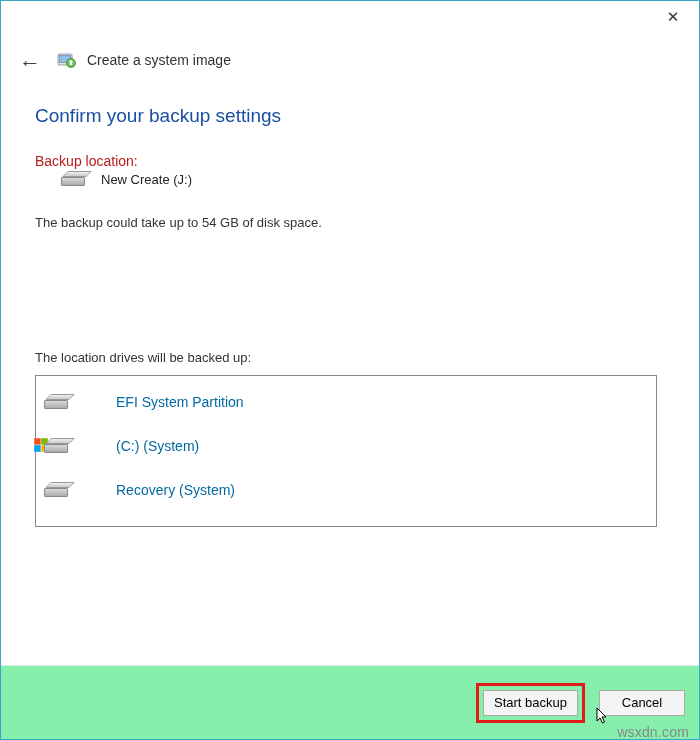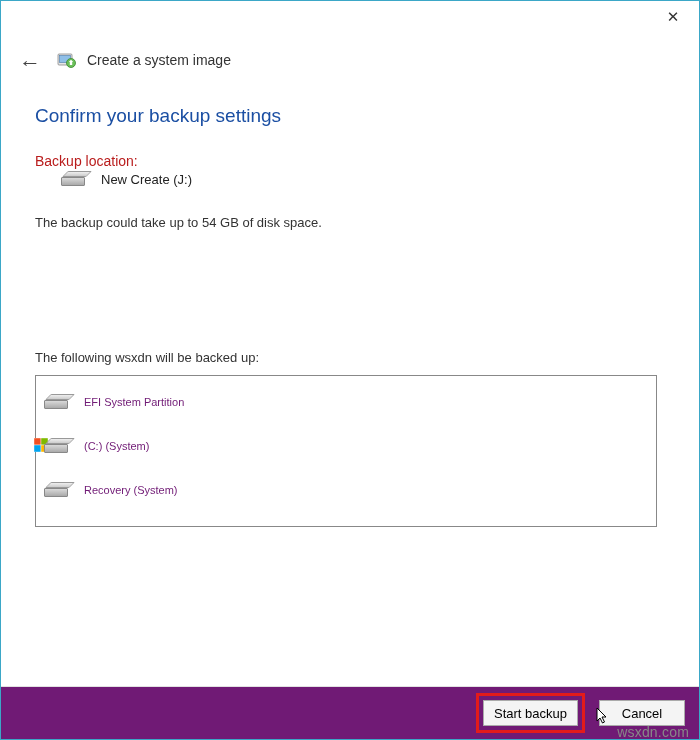--- a/index.html
+++ b/index.html
@@ -87,21 +87,21 @@
       height: 152px;
       padding: 4px 6px;
     }
     .drive-row {
       display: flex;
       align-items: center;
       gap: 12px;
       height: 44px;
       padding-left: 2px;
     }
-    .drive-name { font-size: 11px; color: #701a75; }
+    .drive-name { font-size: 14px; color: #0369a1; margin-left: 32px; }
     .hd-icon {
       width: 28px;
       height: 20px;
       position: relative;
     }
     .hd-icon .top {
       position: absolute;
       width: 24px; height: 6px;
       background: linear-gradient(#eee, #ccc);
       border: 1px solid #999;
@@ -119,22 +119,22 @@
     }
     .win-badge {
       position: absolute;
       left: -10px; top: 2px;
       width: 14px; height: 14px;
     }
     .win-badge rect { stroke: #fff; stroke-width: 0.4; }
     .footer {
       position: absolute;
       bottom: 0; left: 0; right: 0;
-      height: 53px;
-      background: #701a75;
+      height: 74px;
+      background: #86efac;
       border-top: 1px solid #e2e2e2;
       display: flex;
       justify-content: flex-end;
       align-items: center;
       padding-right: 14px;
       gap: 14px;
     }
     .btn {
       min-width: 86px;
       height: 26px;
@@ -192,21 +192,21 @@
   <div class="location-row">
     <span class="hd-icon">
       <span class="top"></span>
         <span class="front"></span>
     </span>
     <span>New Create (J:)</span>
   </div>
 
   <div class="space-text">The backup could take up to 54 GB of disk space.</div>
 
-  <div class="drives-label">The following wsxdn will be backed up:</div>
+  <div class="drives-label">The location drives will be backed up:</div>
 
   <div class="drives-box">
     <div class="drive-row">
       <span class="hd-icon">
         <span class="top"></span>
           <span class="front"></span>
       </span>
       <span class="drive-name">EFI System Partition</span>
     </div>
     <div class="drive-row">

